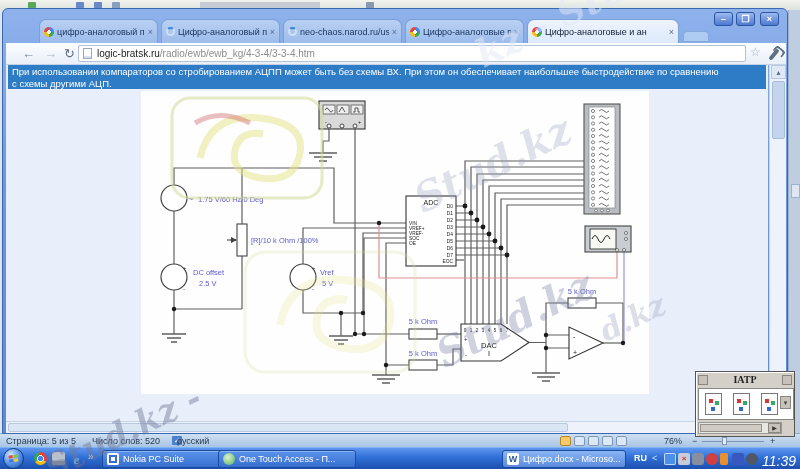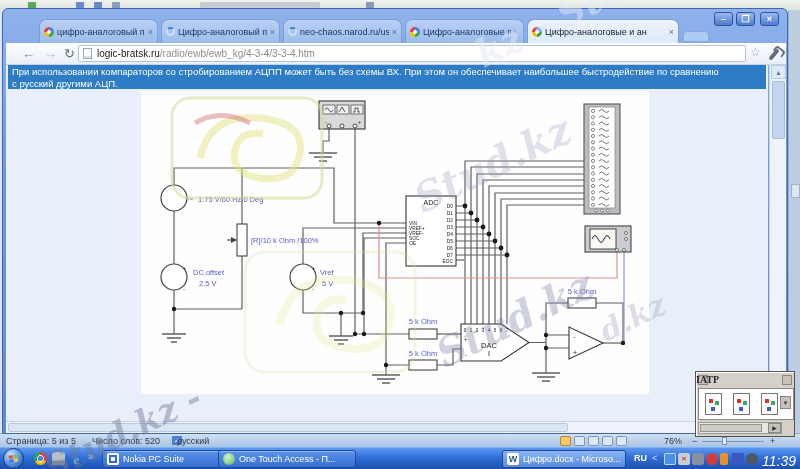--- a/index.html
+++ b/index.html
@@ -65,21 +65,21 @@
      font-size:7px;color:#5f7494;text-align:center;line-height:13px;}
   #vthumb{position:absolute;left:2px;top:16px;width:13px;height:58px;background:#c4d4ec;border:1px solid #a8bcd9;border-radius:2px;}
   #hscroll{left:3px;top:412px;width:762px;height:12px;background:#eef3fb;border-top:1px solid #c6d4ea;}
   #hthumb{position:absolute;left:2px;top:1px;width:560px;height:9px;background:#dbe6f5;border:1px solid #b9c9e2;border-radius:2px;}
   #hscroll .arr{position:absolute;left:694px;top:0;width:14px;height:11px;background:#dfe9f6;border:1px solid #b9c9e2;
      font-size:7px;color:#5f7494;text-align:center;line-height:10px;}
 
   
   #iatp{left:695px;top:371px;width:100px;height:66px;z-index:7;background:#d4d0c8;
      border:1px solid #555;box-shadow:inset 1px 1px 0 #fff;}
-  #iatp .ttl{position:absolute;left:0;top:2px;width:100%;
+  #iatp .ttl{position:absolute;left:0;top:2px;width:100%;text-align:center;
      font-family:"Liberation Serif",serif;font-weight:bold;font-size:10px;color:#222;}
   #iatp .sq{position:absolute;top:3px;width:10px;height:10px;background:#c6c2ba;border:1px solid #8a8680;}
   #iatp .body{position:absolute;left:2px;top:16px;width:96px;height:32px;background:#fff;border:1px solid #888;}
   .doc{position:absolute;top:4px;width:17px;height:22px;background:#fdfdfd;border:1px solid #777;}
   .doc:after{content:"";position:absolute;left:3px;top:5px;width:4px;height:4px;background:#d33;
      box-shadow:6px 2px 0 #3a6, 2px 8px 0 #36c;}
   #iatp .drop{position:absolute;left:84px;top:24px;width:11px;height:13px;background:#c6c2ba;border:1px solid #8a8680;
      font-size:6px;text-align:center;line-height:12px;color:#444;}
   #iatp .hs{position:absolute;left:2px;top:50px;width:84px;height:12px;background:#e9e7e1;border:1px solid #999;}
   #iatp .hs .th{position:absolute;left:1px;top:1px;width:62px;height:8px;background:#cfccc4;border:1px solid #969288;}
@@ -186,21 +186,21 @@
         <span style="color:#1c1c1c;">logic-bratsk.ru</span>
           <span style="color:#8c8c8c;">/radio/ewb/ewb_kg/4-3-4/3-3-4.htm</span>
       </div>
       <span id="star">☆</span>
       <span id="wrench"></span>
     </div>
 
     <div class="abs" id="content">
       <div id="selection">
         <div>При использовании компараторов со стробированием АЦПП может быть без схемы ВХ. При этом он обеспечивает наибольшее быстродействие по сравнению</div>
-        <div>с русский другими АЦП.</div>
+        <div>с схемы другими АЦП.</div>
       </div>
 
       <div id="white-area">
         <svg width="508" height="303" viewBox="0 0 508 303">
           <defs>
             <path id="wv" d="M0,0 q2.5,-3 5,0 t5,0" stroke="#333" stroke-width="0.7" fill="none"></path>
           </defs>
           <g stroke="#5f5f5f" stroke-width="1.2" fill="none">
             <path d="M33,94 L33,77 L193,77 L193,132 L255,132"></path>
             <path d="M101,77 L101,133"></path>

